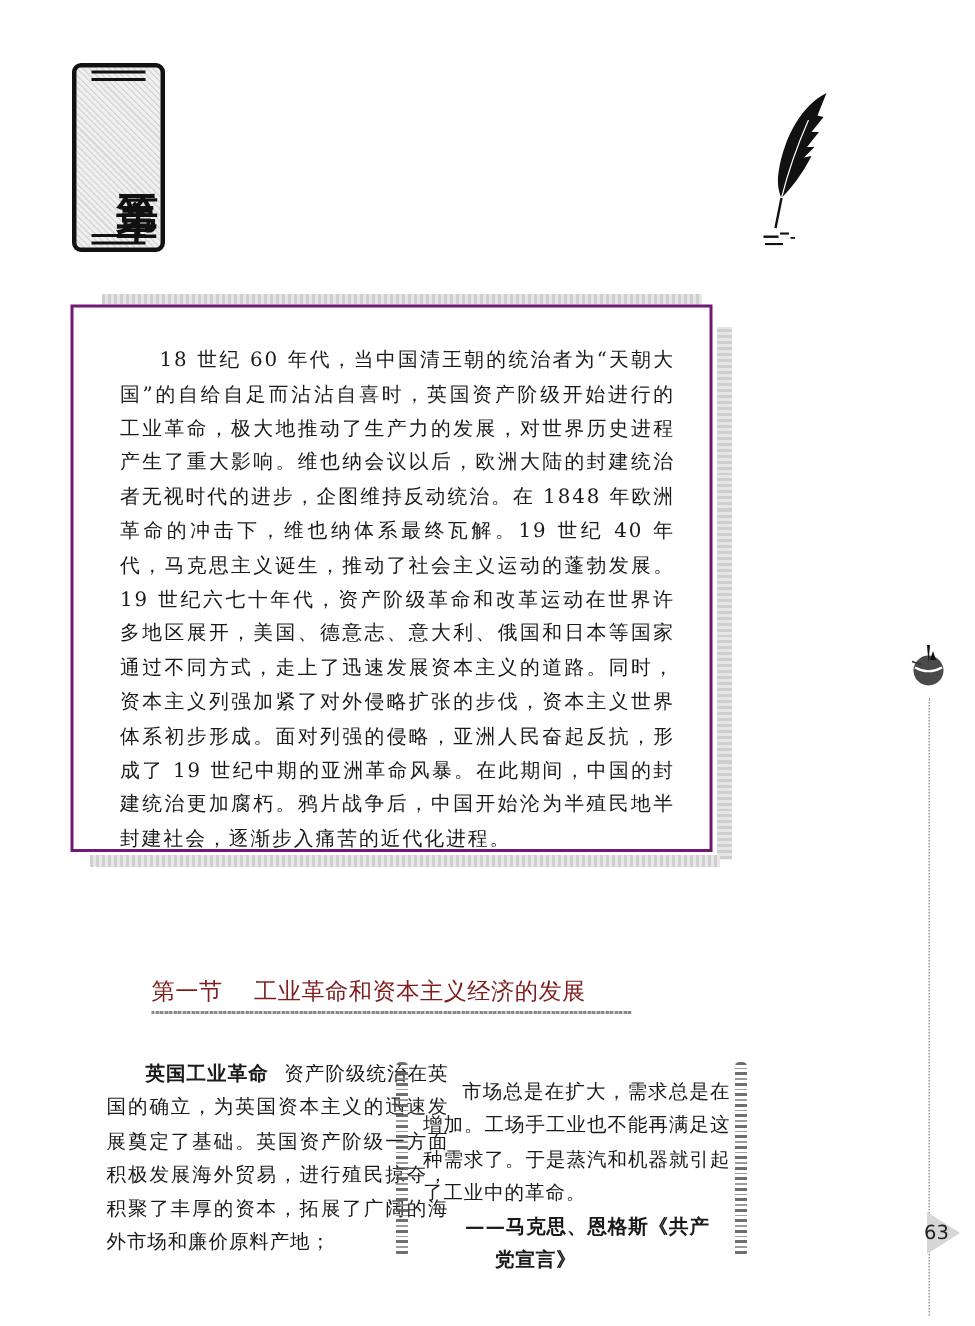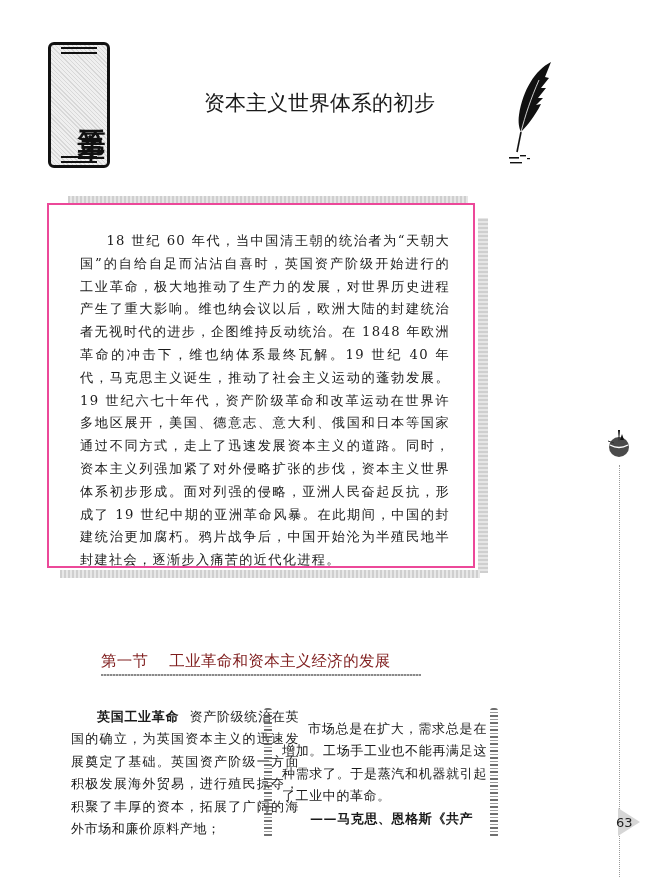--- a/index.html
+++ b/index.html
@@ -42,21 +42,21 @@
 
     
     .shadow-top { left: 68px; top: 196px; width: 400px; height: 8px;
       background: repeating-linear-gradient(90deg, #cfcfcf 0 2px, #e6e6e6 2px 4px); }
     .shadow-right { left: 478px; top: 218px; width: 10px; height: 355px;
       background: repeating-linear-gradient(0deg, #cfcfcf 0 2px, #e6e6e6 2px 4px); }
     .shadow-bottom { left: 60px; top: 570px; width: 420px; height: 8px;
       background: repeating-linear-gradient(90deg, #cfcfcf 0 2px, #e8e8e8 2px 4px); }
     .intro-box {
       left: 47px; top: 203px; width: 428px; height: 365px;
-      border: 2px solid #ec4899; box-sizing: border-box; background: #fff;
+      border: 2px solid #701a75; box-sizing: border-box; background: #fff;
     }
     .intro-text {
       position: absolute; left: 31px; top: 25px; width: 370px;
       font-size: 13.2px; line-height: 22.8px; text-align: justify;
       text-indent: 2em; letter-spacing: 1.3px; color: #1a1a1a;
     }
 
     
     .ornament { left: 604px; top: 428px; width: 30px; height: 30px; }
     .side-rule { left: 619px; top: 465px; width: 0; height: 412px;
@@ -108,21 +108,20 @@
     .col-right .cite-2 { margin-left: 48px; }
   </style>
 </head>
 <body>
 
 <div class="abs badge">
   <div class="badge-text">第三章</div>
 </div>
 
 <div class="abs chapter-title">
-  <div>资本主义世界体系的初步</div>
 </div>
 
 <svg class="abs feather" viewBox="0 0 50 110">
   <path d="M46 2 C30 10 18 30 14 55 C13 62 14 68 16 72 C22 66 30 56 36 44 L31 45 L38 38 L33 38 L41 28 L36 28 L44 18 L40 17 Z" fill="#111"></path>
   <path d="M16 72 L12 92" stroke="#111" stroke-width="1.6"></path>
   <path d="M34 20 C26 38 20 56 16 72" stroke="#fff" stroke-width="0.8" fill="none"></path>
   <rect x="4" y="97" width="10" height="1.6" fill="#111"></rect>
   <rect x="15" y="95" width="6" height="1.4" fill="#111"></rect>
   <rect x="22" y="98" width="3" height="1.2" fill="#111"></rect>
   <rect x="5" y="102" width="12" height="1.4" fill="#111"></rect>
@@ -156,13 +155,14 @@
 <div class="abs divider-a">
     <div class="vine"></div>
   </div>
 <div class="abs divider-b">
     <div class="vine"></div>
   </div>
 
 <div class="abs col-right">
   <div class="q">市场总是在扩大，需求总是在增加。工场手工业也不能再满足这种需求了。于是蒸汽和机器就引起了工业中的革命。</div>
   <div class="cite">——马克思、恩格斯《共产</div>
+  <div class="cite cite-2">党宣言》</div>
 </div>
 
 </body></html>

